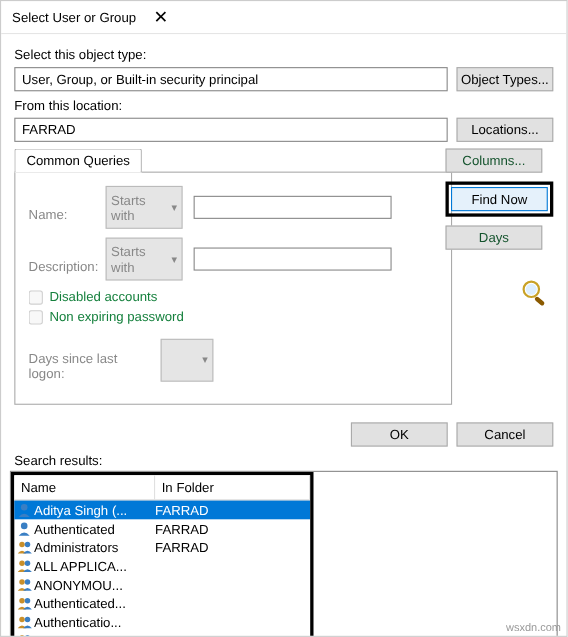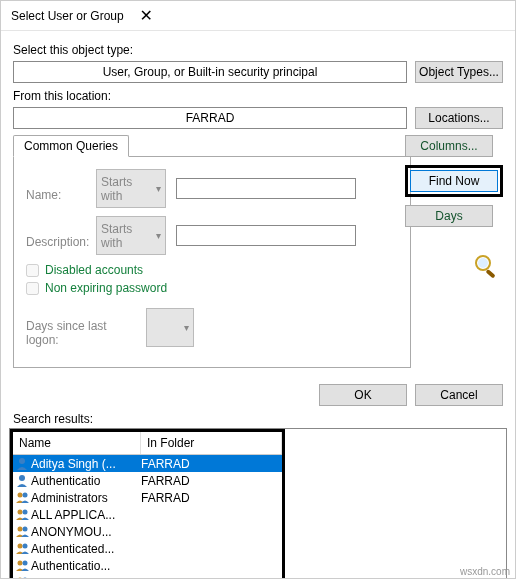--- a/index.html
+++ b/index.html
@@ -5,21 +5,21 @@
     * { box-sizing: border-box; margin: 0; padding: 0; font-family: 'Segoe UI', Tahoma, sans-serif; font-size: 12px; }
     body { background: #fff; width: 516px; height: 579px; overflow: hidden; border: 1px solid #ccc; }
     
     .titlebar { height: 30px; display: flex; align-items: center; padding: 0 0 0 10px; border-bottom: 1px solid #e5e5e5; }
     .close-btn { width: 45px; height: 30px; display: flex; align-items: center; justify-content: center; cursor: pointer; }
     .close-btn span { font-size: 16px; font-weight: 300; }
     
     .content { padding: 8px 12px; }
     .section-label { margin: 4px 0; }
     .row { display: flex; align-items: center; gap: 8px; margin-bottom: 6px; }
-    .readonly-input { flex: 1; height: 22px; border: 1px solid #888; padding: 3px 6px; background: #fff; text-align: center; }
+    .readonly-input { flex: 1; height: 22px; border: 1px solid #888; padding: 3px 6px; background: #fff; }
     .btn { width: 88px; height: 22px; border: 1px solid #aaa; background: #e1e1e1; cursor: pointer; }
     .btn-wide { width: 88px; }
     .btn-disabled { color: #14532d; background: #e1e1e1; }
     
     .tab-container { margin-top: 4px; }
     .tab-header { display: flex; margin-bottom: -1px; }
     .tab { border: 1px solid #aaa; border-bottom: 1px solid #fff; padding: 3px 10px; background: #fff; position: relative; z-index: 2; border-radius: 2px 2px 0 0; }
     .tab-body { border: 1px solid #aaa; padding: 12px; background: #fff; position: relative; }
     
     .query-row { display: flex; align-items: center; gap: 10px; margin-bottom: 8px; }
@@ -168,21 +168,21 @@
           <span class="name-cell">Aditya Singh (...</span>
           <span class="folder-cell">FARRAD</span>
         </div>
         <div class="grid-row">
           <span class="icon-cell">
             <svg width="14" height="14">
               <circle cx="6" cy="4" r="3" fill="#3a7fc4"></circle>
               <path d="M1 13 Q6 7 11 13" fill="#3a7fc4"></path>
             </svg>
           </span>
-          <span class="name-cell">Authenticatio</span>
+          <span class="name-cell">Authenticated</span>
           <span class="folder-cell">FARRAD</span>
         </div>
         <div class="grid-row">
           <span class="icon-cell">
             <svg width="14" height="14">
               <circle cx="4" cy="4" r="2.5" fill="#c98f2a"></circle>
               <circle cx="9" cy="4" r="2.5" fill="#3a7fc4"></circle>
               <path d="M0 12 Q4 7 8 12" fill="#c98f2a"></path>
               <path d="M5 12 Q9 7 13 12" fill="#3a7fc4"></path>
             </svg>

